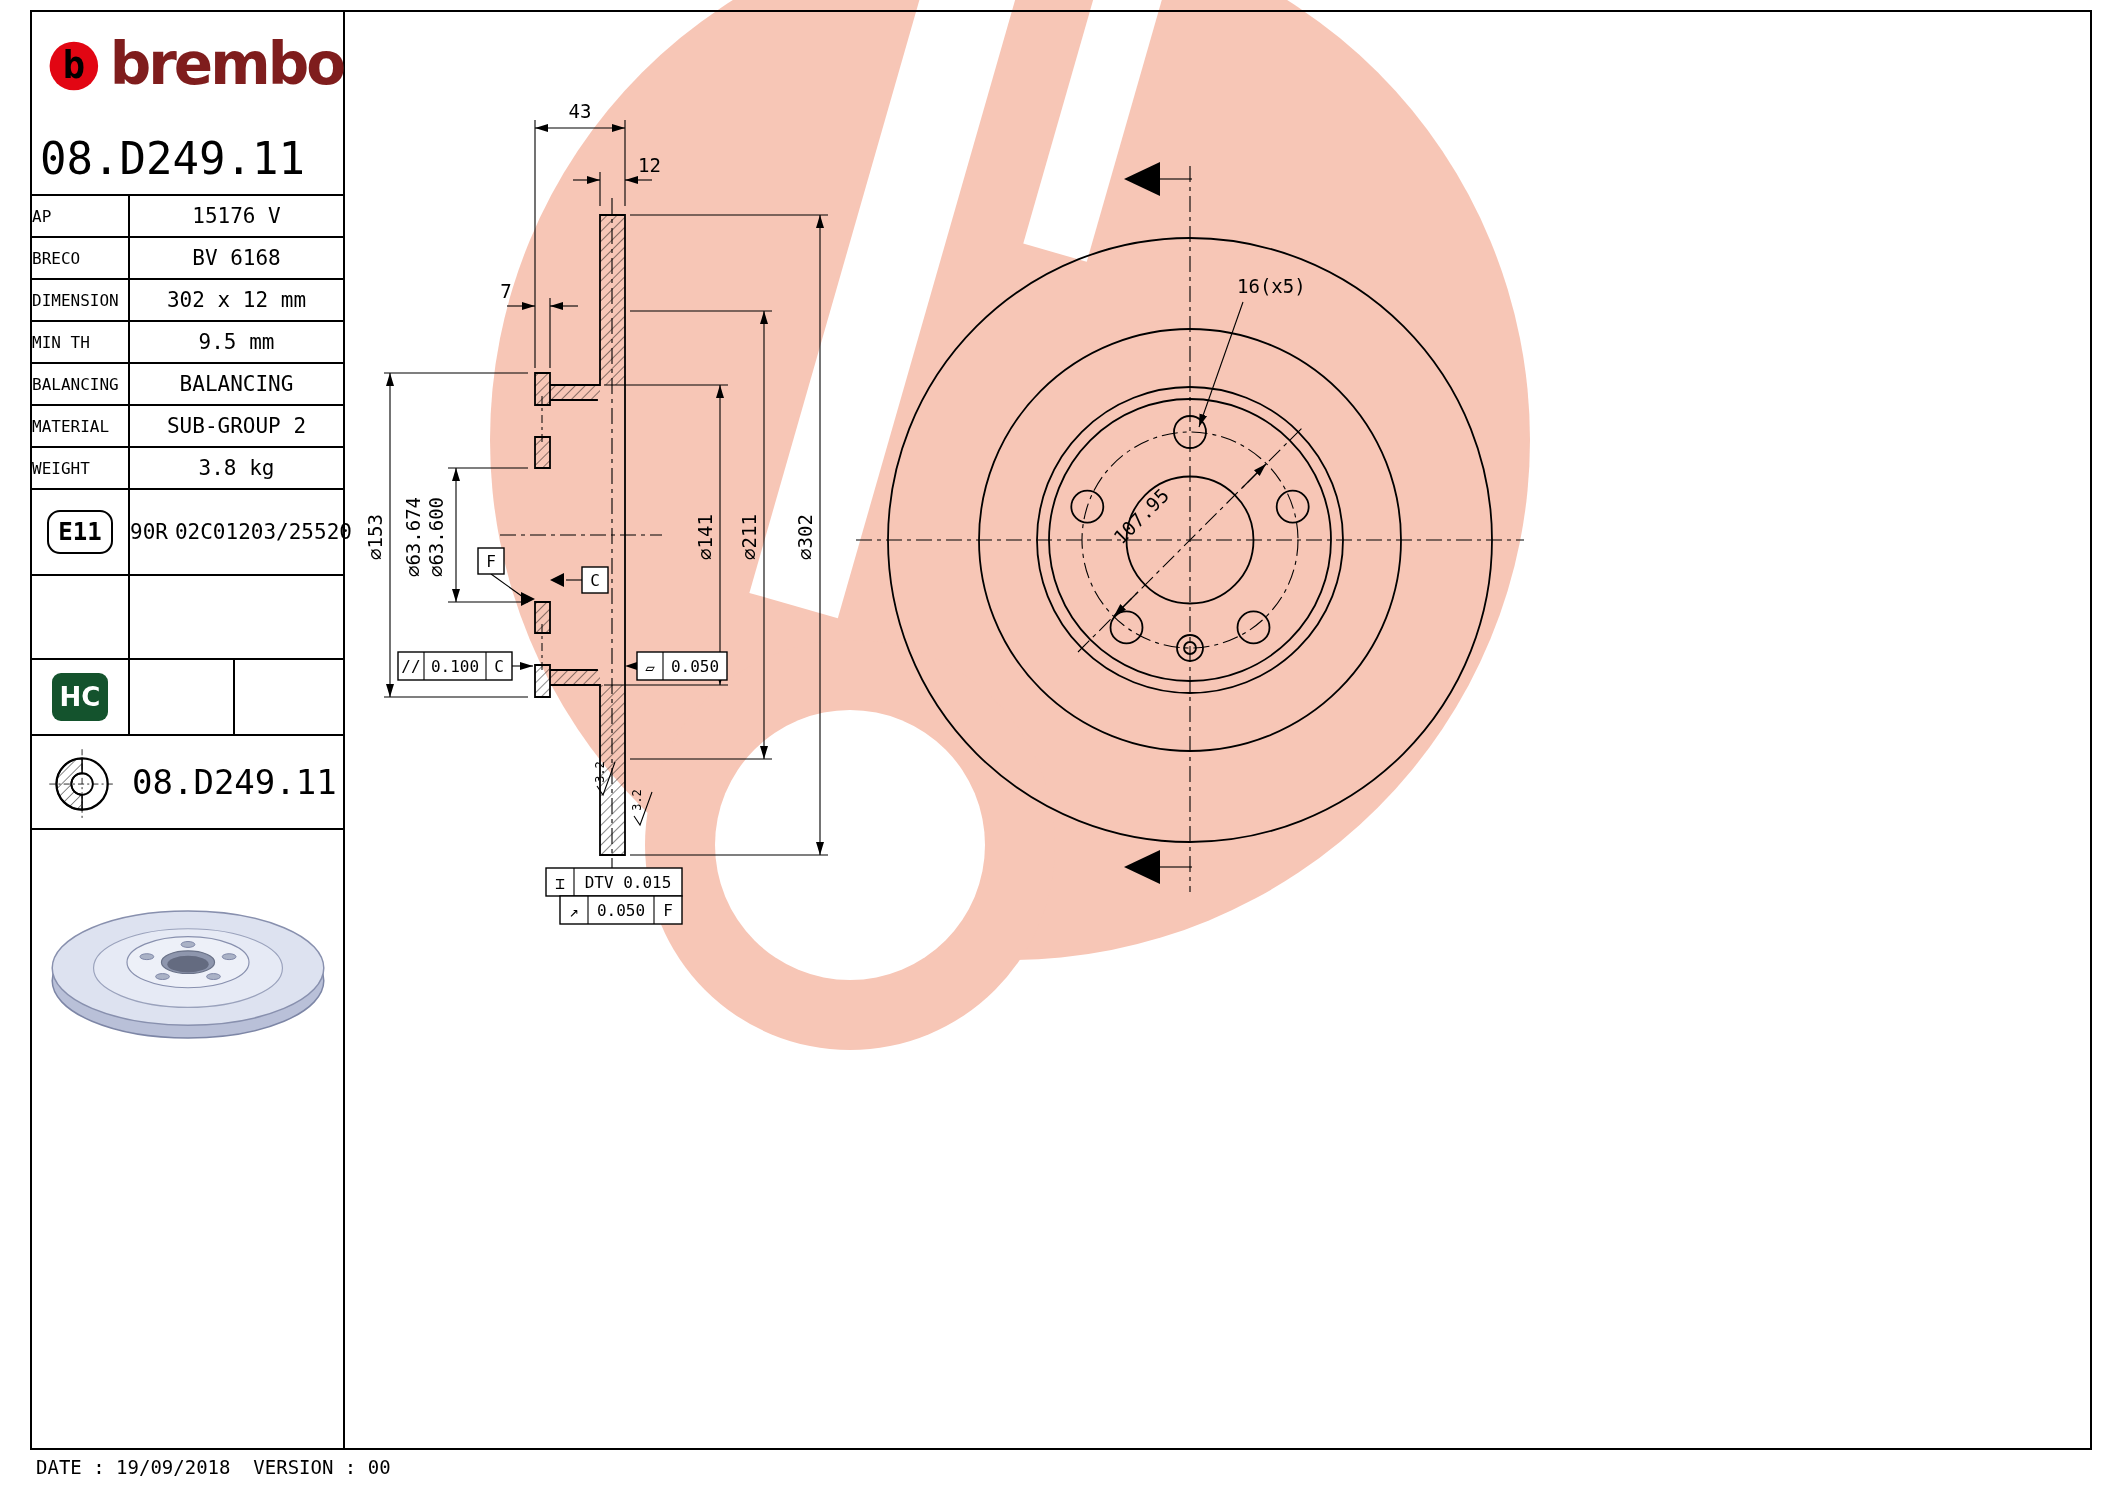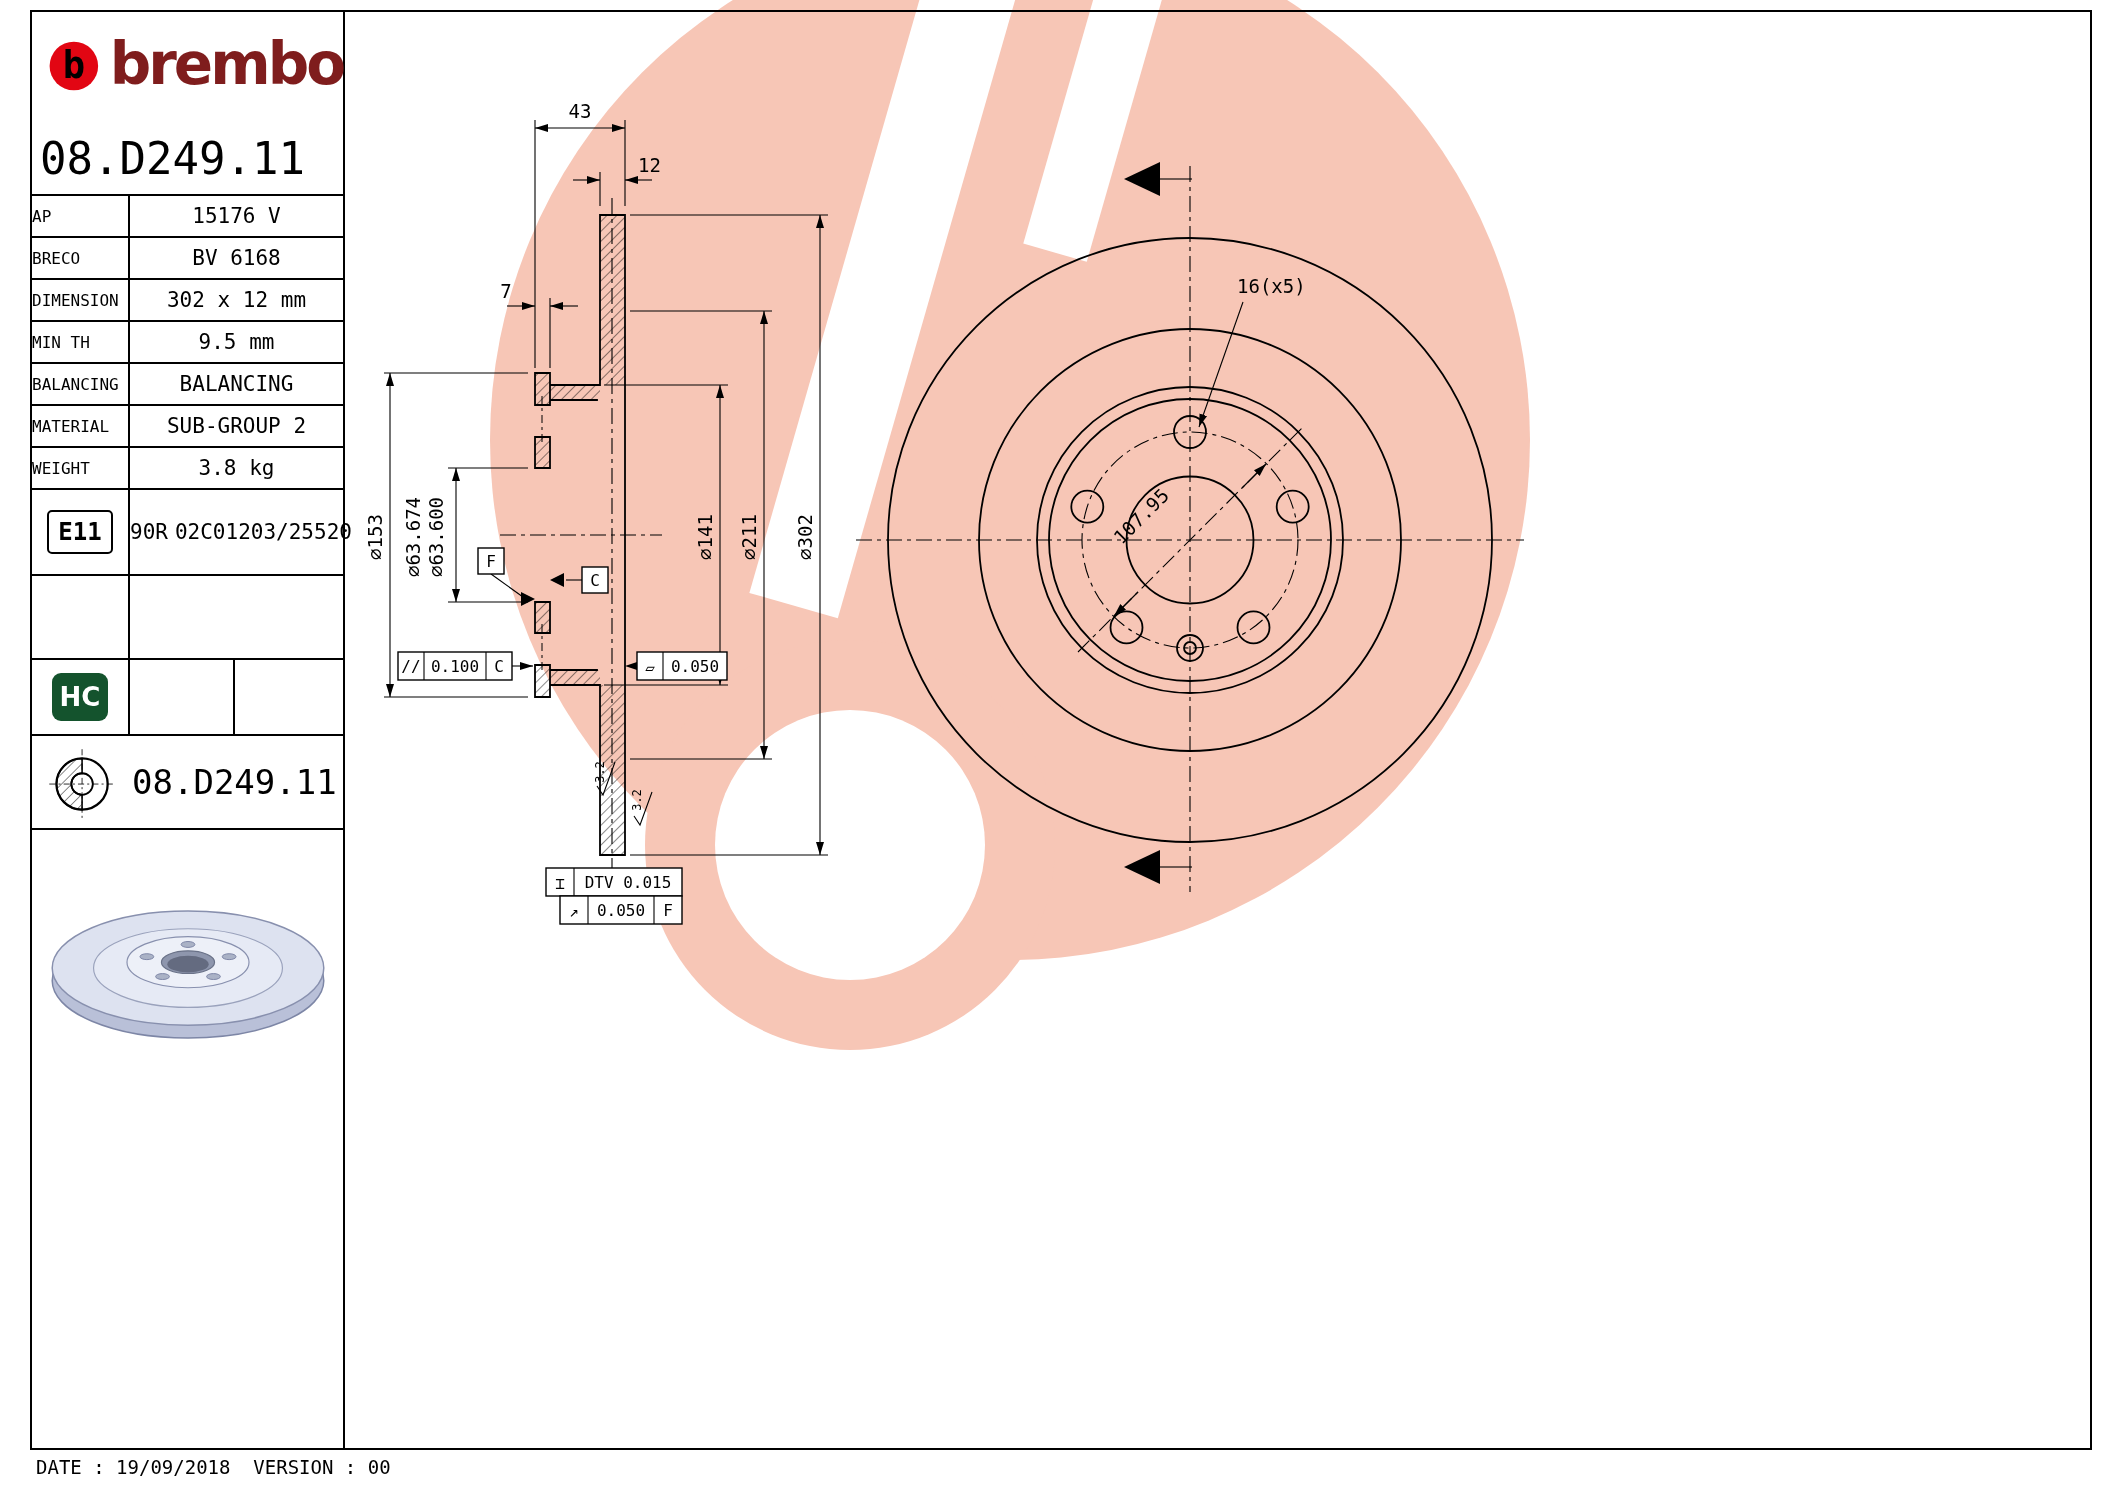--- a/index.html
+++ b/index.html
@@ -43,21 +43,21 @@
   .row-logo { height:112px; display:flex; align-items:center; padding-left:16px; }
   .brand-word { font-family:"DejaVu Sans","Liberation Sans",sans-serif; font-weight:bold;
     font-size:58px; color:#7f1d1d; letter-spacing:-3px; margin-left:10px; margin-top:-4px; }
   .row-pn { height:74px; border-bottom:2px solid #000; display:flex; align-items:center;
     padding-left:8px; font-size:44px; }
   .srow { height:42px; border-bottom:2px solid #000; display:grid; grid-template-columns:98px 1fr; }
   .srow .lbl { border-right:2px solid #000; display:flex; align-items:center; font-size:16px; }
   .srow .val { display:flex; align-items:center; justify-content:center; font-size:21px; }
   .row-e11 { height:86px; border-bottom:2px solid #000; display:grid; grid-template-columns:98px 1fr; }
   .row-e11 .lbl { border-right:2px solid #000; display:flex; align-items:center; justify-content:center; }
-  .e11-badge { border:2.5px solid #000; border-radius:5px; padding:6px 9px; font-size:24px; font-weight:bold; }
+  .e11-badge { border:2.5px solid #000; border-radius:13px; padding:6px 9px; font-size:24px; font-weight:bold; }
   .row-e11 .val { display:flex; flex-direction:row; align-items:center; justify-content:center; gap:7px; font-size:21px; }
   .row-empty { height:84px; border-bottom:2px solid #000; display:grid; grid-template-columns:98px 1fr; }
   .row-empty .lbl { border-right:2px solid #000; }
   .row-hc { height:76px; border-bottom:2px solid #000; display:grid; grid-template-columns:98px 105px 1fr; }
   .row-hc .c1 { border-right:2px solid #000; display:flex; align-items:center; justify-content:center; }
   .row-hc .c2 { border-right:2px solid #000; }
   .hc-badge { background:#14532d; color:#fff; border-radius:9px; width:56px; height:48px;
     display:flex; align-items:center; justify-content:center; font-size:26px; font-weight:bold;
     font-family:"DejaVu Sans","Liberation Sans",sans-serif; }
   .row-disc { height:94px; border-bottom:2px solid #000; display:flex; align-items:center; padding-left:8px; }

